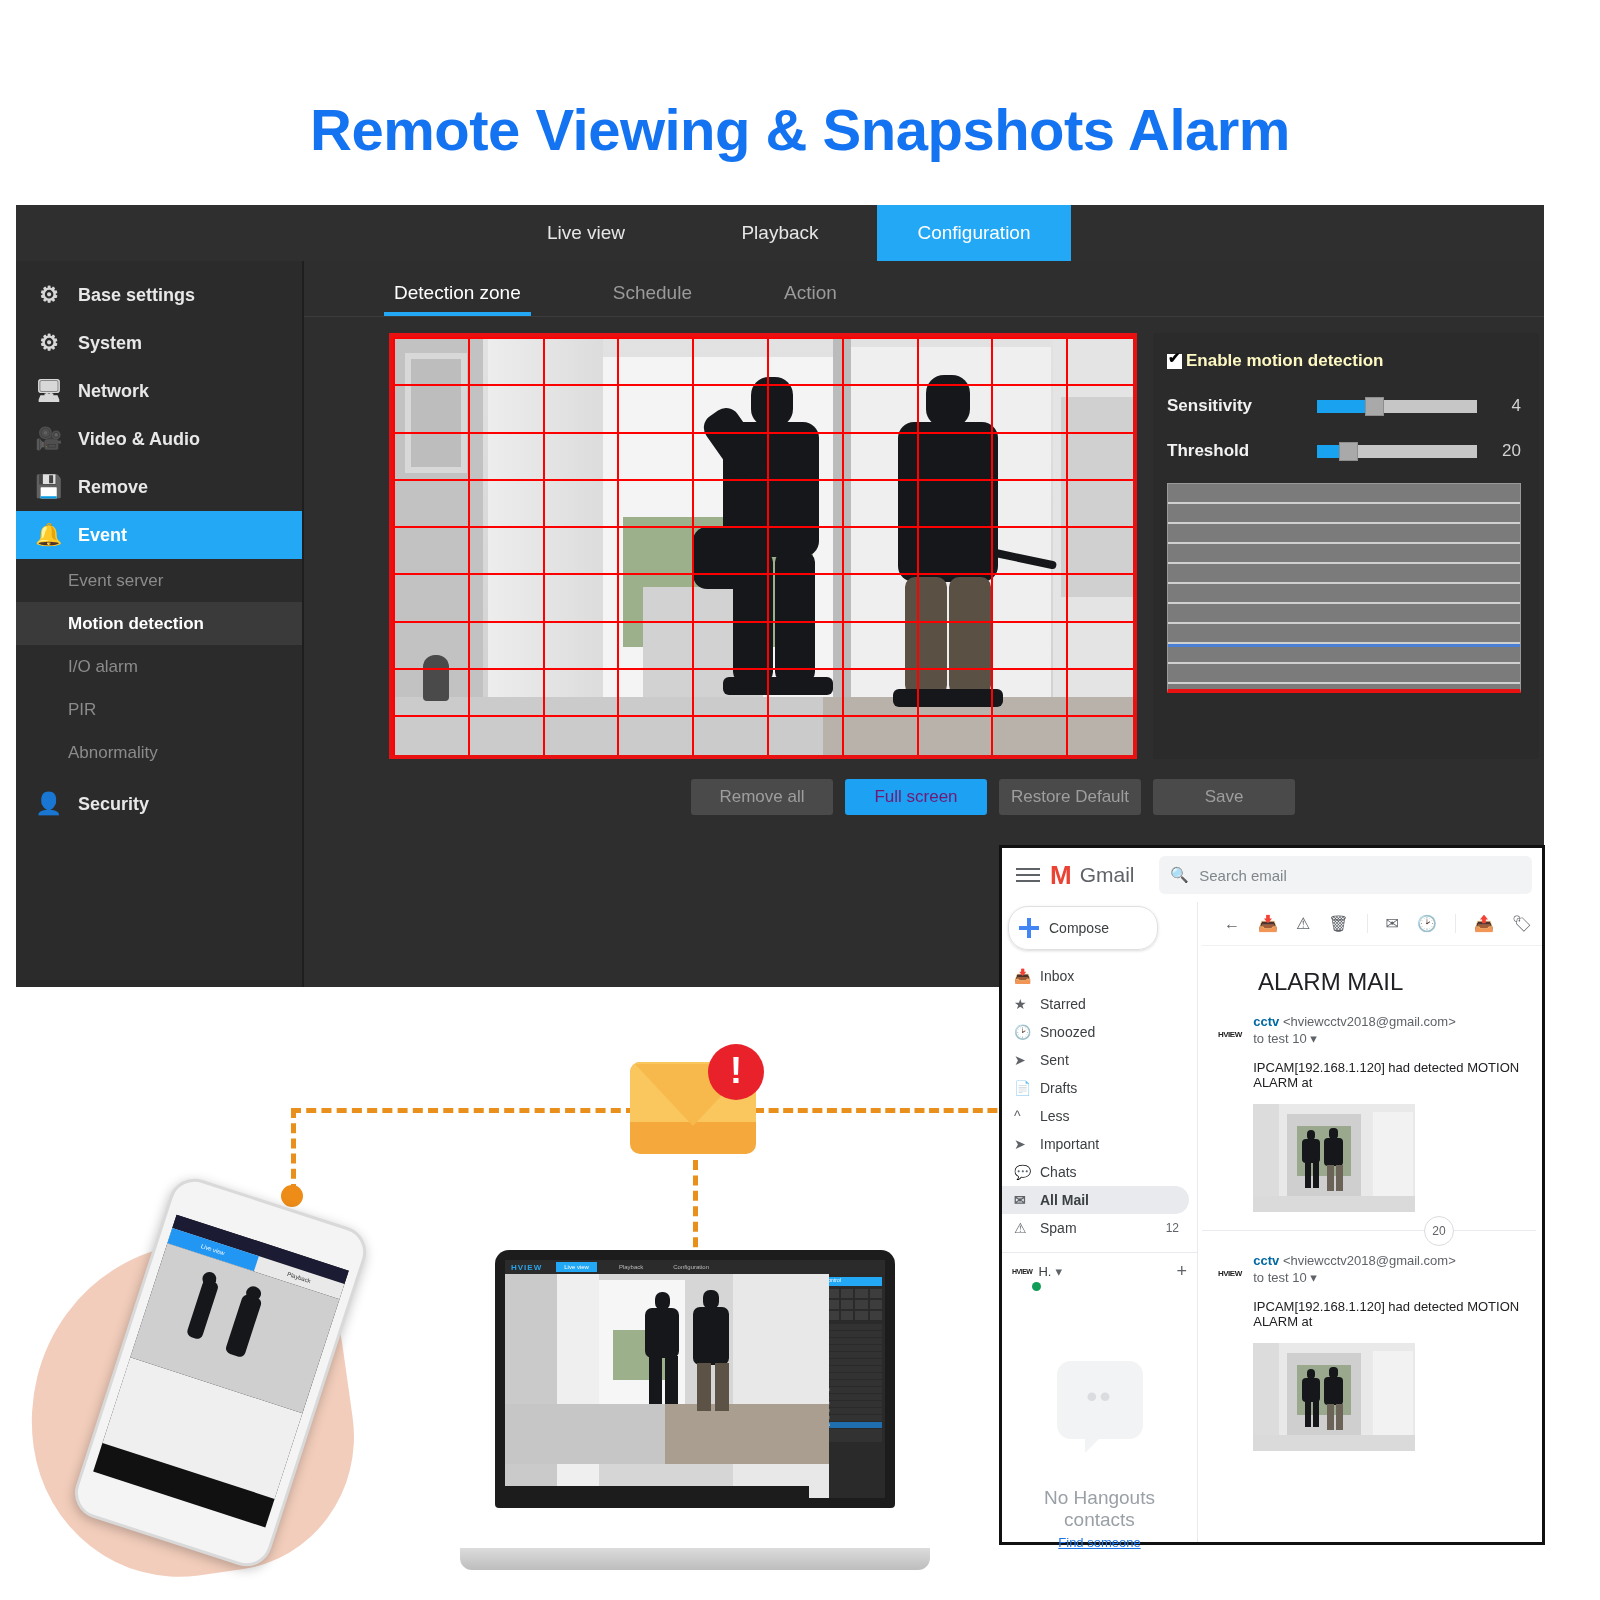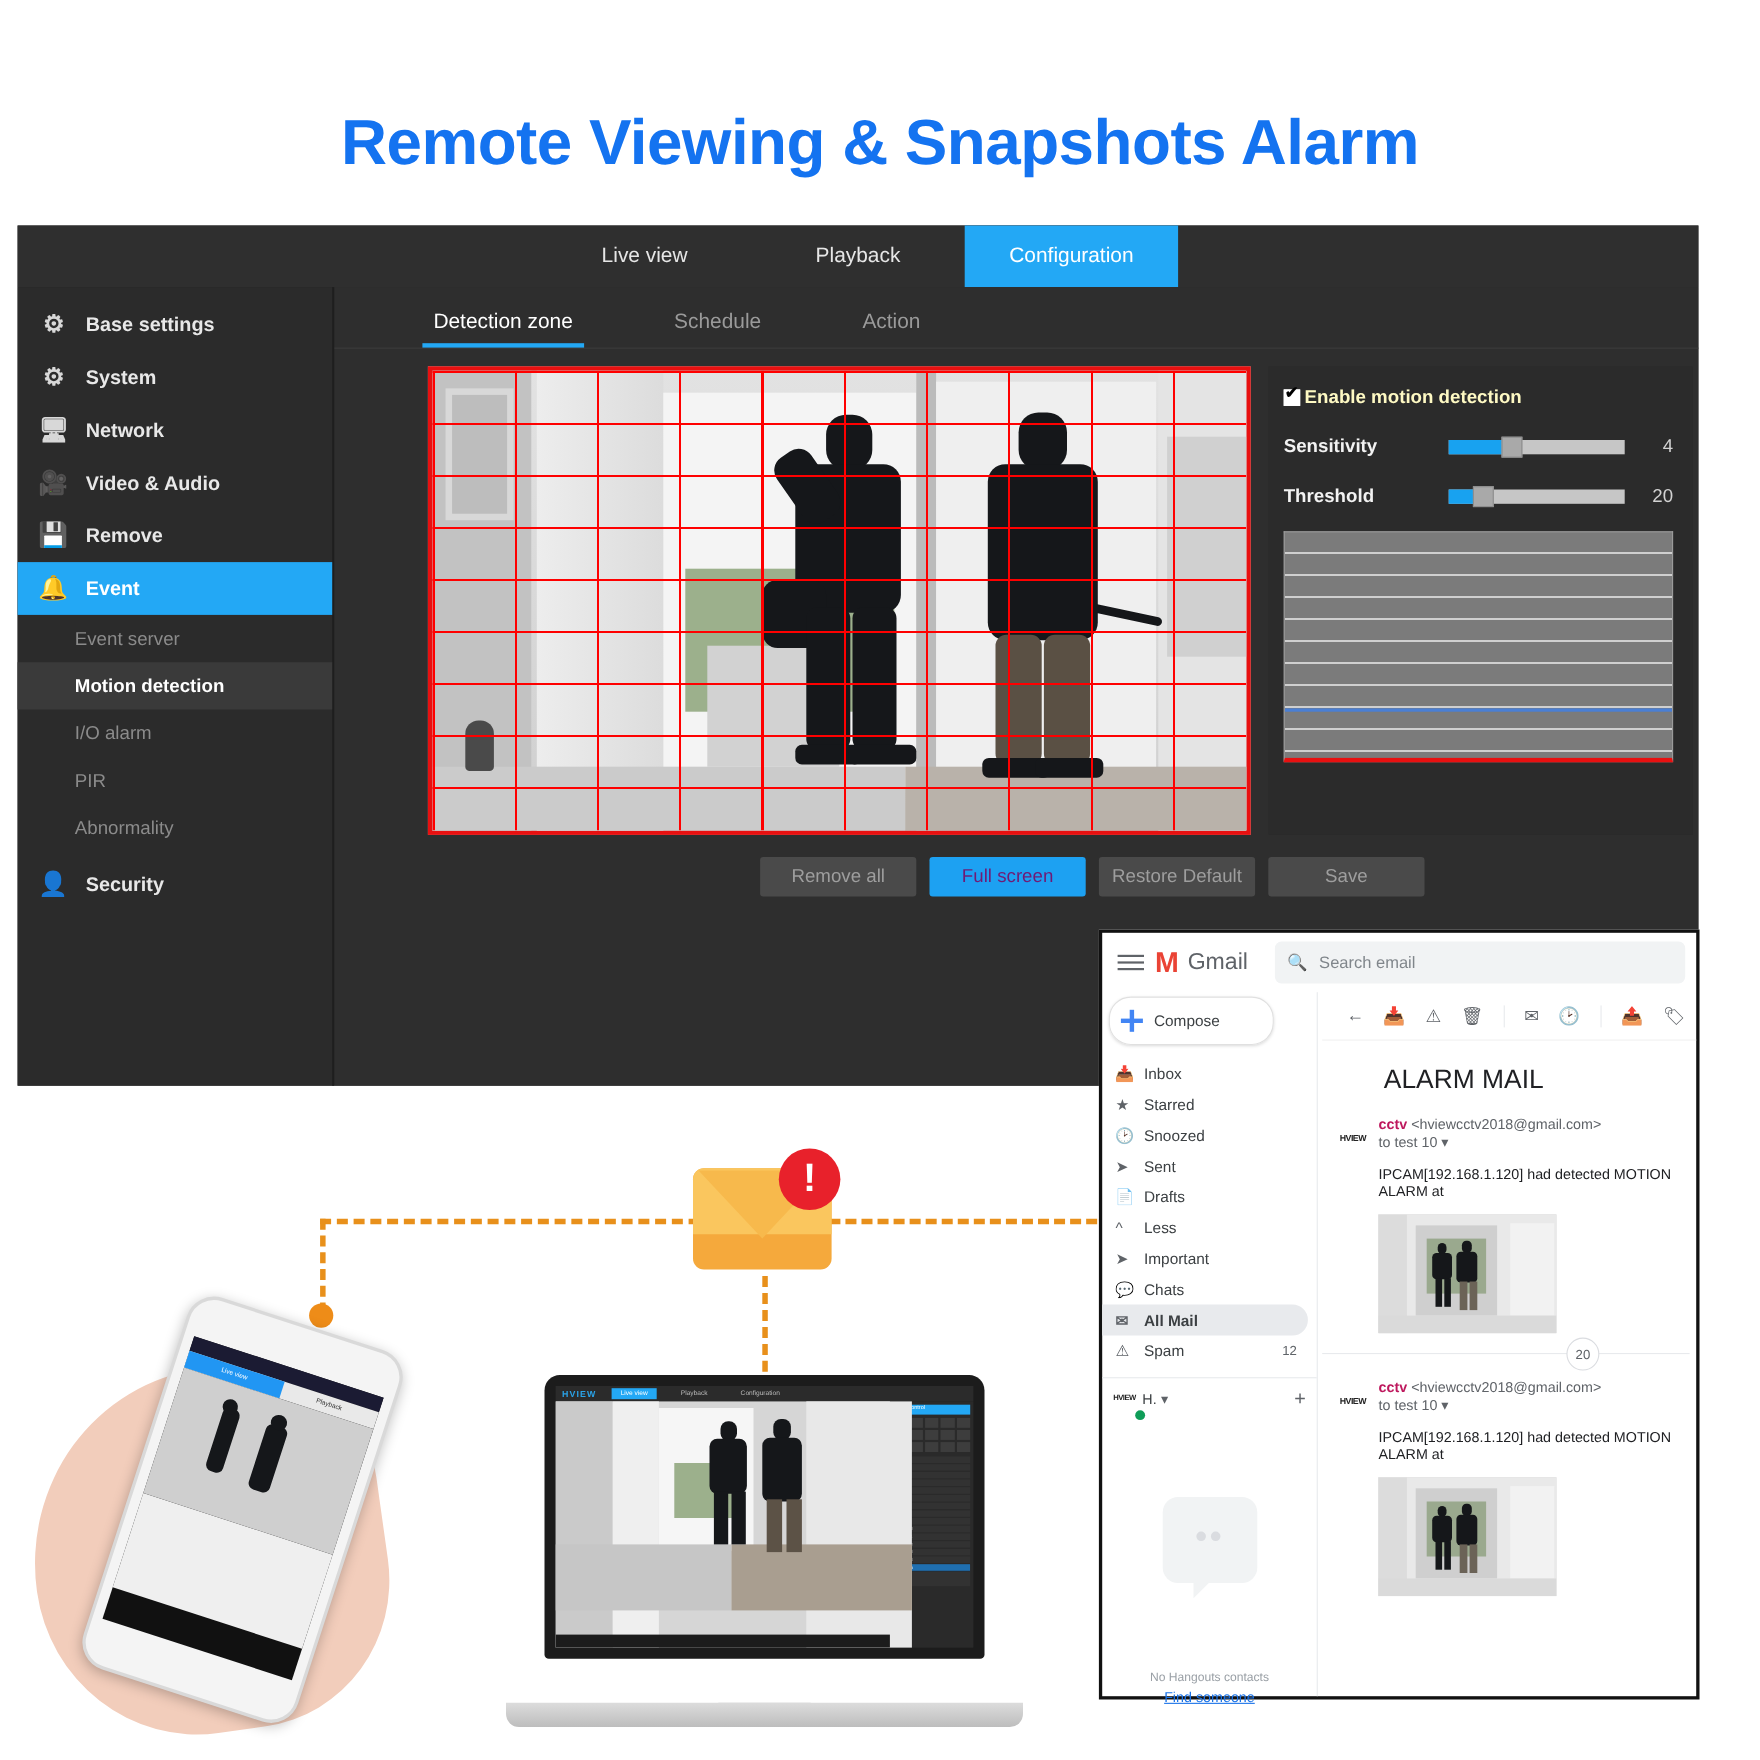--- a/index.html
+++ b/index.html
@@ -248,41 +248,41 @@
   .gm-item {
     display: flex; align-items: center; height: 28px; padding-left: 12px;
     font-size: 14px; color: #3c4043; border-radius: 0 14px 14px 0; margin-right: 8px;
   }
   .gm-item.sel { background: #e8eaed; font-weight: bold; }
   .gm-ic { width: 26px; font-size: 14px; color: #5f6368; }
   .gm-count { margin-left: auto; margin-right: 10px; font-size: 12px; color: #5f6368; }
   .gm-hang { border-top: 1px solid #e8eaed; margin-top: 10px; padding: 8px 10px; }
   .gm-hrow { display: flex; align-items: center; font-size: 13px; color: #3c4043; }
   .gm-green { width: 9px; height: 9px; border-radius: 50%; background: #0f9d58; margin-left: 20px; }
-  .gm-hempty { text-align: center; margin-top: 80px; color: #9aa0a6; font-size: 11px; }
+  .gm-hempty { text-align: center; margin-top: 48px; color: #9aa0a6; font-size: 19px; }
   .gm-find { color: #1a73e8; font-size: 13px; text-decoration: underline; margin-top: 4px; }
   .gm-bubble {
     width: 86px; height: 78px; margin: 0 auto 12px; background: #f1f3f4;
     border-radius: 14px; position: relative; color: #dadce0;
     font-size: 32px; text-align: center; line-height: 70px; letter-spacing: 2px;
   }
   .gm-bubble::after {
     content: ""; position: absolute; left: 28px; bottom: -14px;
     border-left: 14px solid #f1f3f4; border-bottom: 14px solid transparent;
   }
   .gm-content { flex: 1; padding: 0 0 0 4px; position: relative; }
   .gm-tools {
     display: flex; align-items: center; height: 44px; gap: 18px;
     padding-left: 22px; border-bottom: 1px solid #f1f1f1; color: #5f6368; font-size: 16px;
   }
   .gm-subject { font-size: 24px; color: #202124; padding: 22px 0 12px 56px; }
   .gm-msg { padding: 6px 0 0 16px; display: flex; }
   .gm-av { width: 40px; font-size: 8px; font-weight: bold; color: #222; padding-top: 16px; letter-spacing: -0.5px; }
   .gm-from { font-size: 13px; color: #5f6368; }
-  .gm-from b { color: #be185d; }
+  .gm-from b { color: #0369a1; }
   .gm-to { font-size: 13px; color: #5f6368; margin-top: 2px; }
   .gm-text { font-size: 13px; color: #202124; margin-top: 14px; }
   .gm-thumb {
     margin-top: 14px; width: 162px; height: 108px; background: #d7d7d7;
     position: relative; overflow: hidden;
   }
   .gm-divider { position: relative; height: 1px; background: #e8eaed; margin: 18px 6px 0 0; }
   .gm-20 {
     position: absolute; left: 222px; top: -14px; width: 30px; height: 30px;
     border: 1px solid #dadce0; border-radius: 50%; background: #fff;

